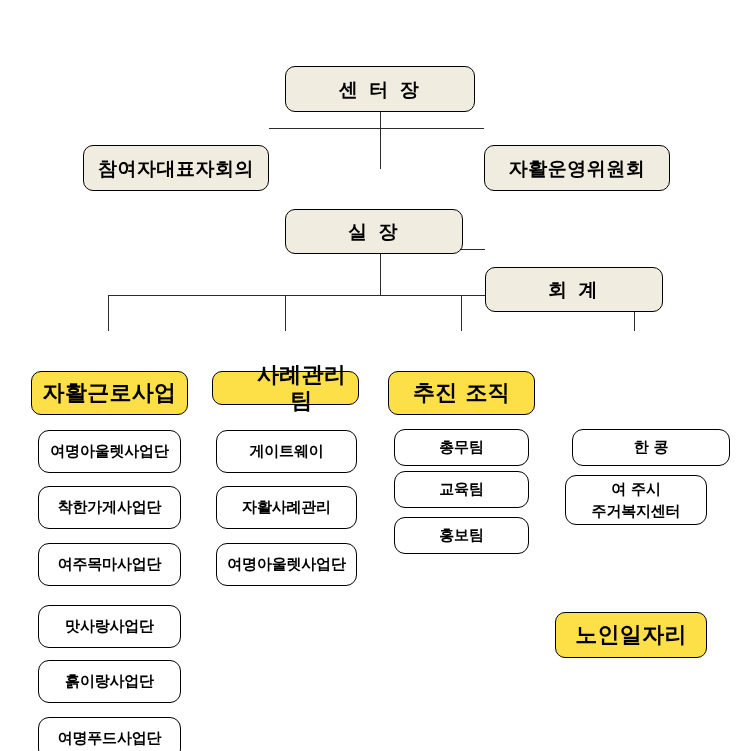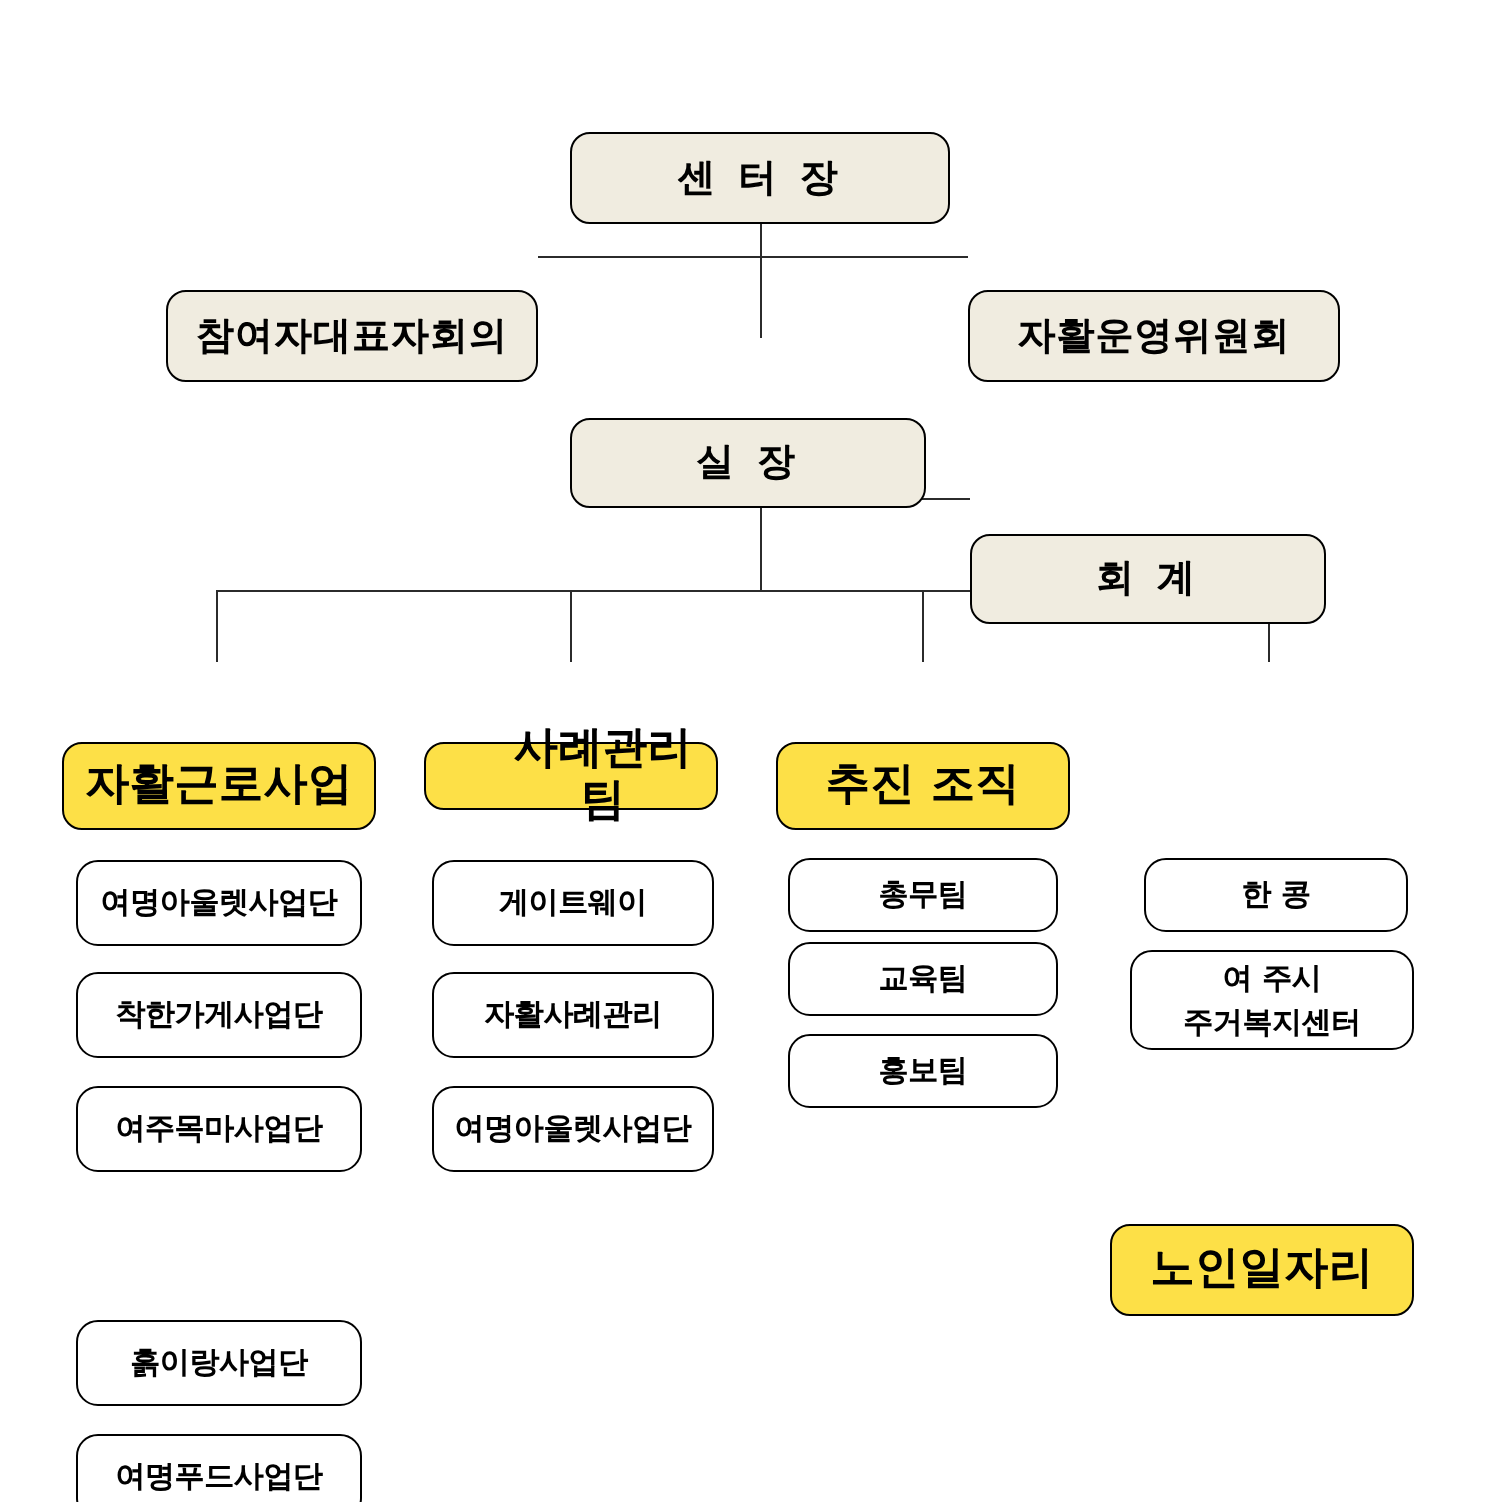--- a/index.html
+++ b/index.html
@@ -95,32 +95,33 @@
   <div class="node beige" style="left:484px; top:105px; width:186px; height:46px;">자활운영위원회</div>
 
   <div class="node beige wide-space" style="left:285px; top:169px; width:178px; height:45px;">실 장</div>
 
   <div class="node beige wide-space" style="left:485px; top:227px; width:178px; height:45px;">회 계</div>
 
   <div class="node pink" style="left:31px; top:331px; width:157px; height:44px;">자활근로사업</div>
   <div class="node leaf" style="left:38px; top:390px; width:143px; height:43px;">여명아울렛사업단</div>
   <div class="node leaf" style="left:38px; top:446px; width:143px; height:43px;">착한가게사업단</div>
   <div class="node leaf" style="left:38px; top:503px; width:143px; height:43px;">여주목마사업단</div>
+  <div class="node leaf" style="left:38px; top:565px; width:143px; height:43px;">맛사랑사업단</div>
   <div class="node leaf" style="left:38px; top:620px; width:143px; height:43px;">흙이랑사업단</div>
   <div class="node leaf" style="left:38px; top:677px; width:143px; height:43px;">여명푸드사업단</div>
 
   <div class="node pink" style="left:212px; top:331px; width:147px; height:34px;padding-left:36px;">사례관리팀</div>
   <div class="node leaf" style="left:216px; top:390px; width:141px; height:43px;">게이트웨이</div>
   <div class="node leaf" style="left:216px; top:446px; width:141px; height:43px;">자활사례관리</div>
   <div class="node leaf" style="left:216px; top:503px; width:141px; height:43px;">여명아울렛사업단</div>
 
   <div class="node pink" style="left:388px; top:331px; width:147px; height:44px;">추진 조직</div>
   <div class="node leaf" style="left:394px; top:389px; width:135px; height:37px;">총무팀</div>
   <div class="node leaf" style="left:394px; top:431px; width:135px; height:37px;">교육팀</div>
   <div class="node leaf" style="left:394px; top:477px; width:135px; height:37px;">홍보팀</div>
 
-  <div class="node leaf" style="left:572px; top:389px; width:132px; height:37px;">한 콩</div>
+  <div class="node leaf" style="left:572px; top:389px; width:158px; height:37px;">한 콩</div>
   <div class="node leaf two-line" style="left:565px; top:435px; width:142px; height:50px;">여 주시
 주거복지센터</div>
 
   <div class="node pink" style="left:555px; top:572px; width:152px; height:46px;">노인일자리</div>
 
 </div>
 
 </body></html>

